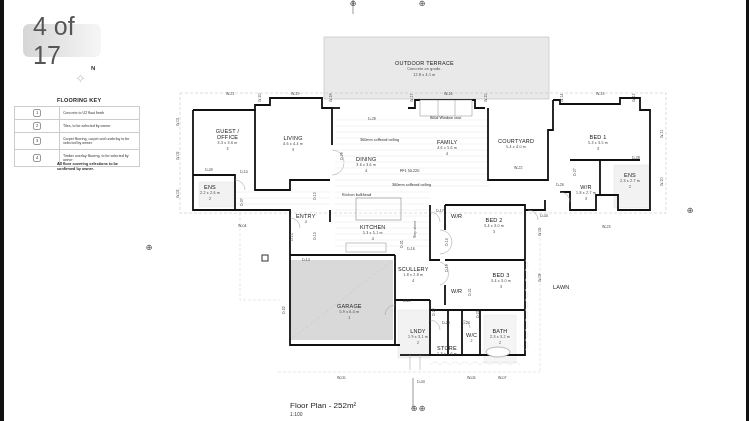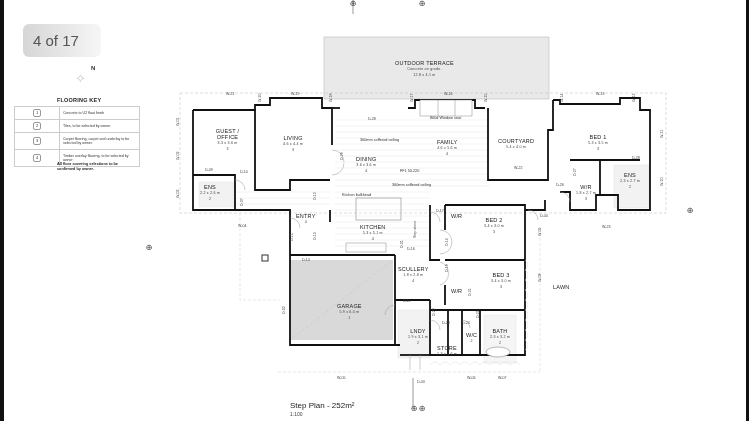--- a/index.html
+++ b/index.html
@@ -1,21 +1,21 @@
 <!DOCTYPE html>
 <html><head>
 <meta charset="utf-8">
 <style>
   html,body{margin:0;padding:0;}
   body{width:749px;height:421px;background:#fff;position:relative;overflow:hidden;font-family:"Liberation Sans",sans-serif;color:#222;}
   .edge-left{position:absolute;left:0;top:0;width:4px;height:421px;background:#111;}
   .edge-right{position:absolute;right:0;top:0;width:3px;height:421px;background:#111;}
   .counter{position:absolute;left:23px;top:24px;width:78px;height:33px;border-radius:6px;
     background:linear-gradient(90deg,#d6d6d6 0%,#e9e9e9 60%,#f6f6f6 100%);
-    font-size:15px;color:#555;display:flex;align-items:center;padding-left:10px;box-sizing:border-box;}
+    font-size:25px;color:#555;display:flex;align-items:center;padding-left:10px;box-sizing:border-box;}
   .north{position:absolute;left:75px;top:65px;font-size:7px;color:#333;}
   .north .n{position:absolute;left:16px;top:0;font-weight:bold;font-size:6px;}
   .north .arrow{position:absolute;left:0;top:6px;width:14px;height:14px;color:#ccc;font-size:13px;}
   .key-title{position:absolute;left:57px;top:97px;font-size:5.5px;font-weight:bold;letter-spacing:.2px;}
   .key-table{position:absolute;left:14px;top:106px;width:126px;border:1px solid #ccc;border-collapse:collapse;font-size:3.6px;color:#333;}
   .key-table td{border-bottom:1px solid #ccc;padding:2px 3px;vertical-align:middle;}
   .key-table td.num{width:38px;text-align:center;border-right:1px solid #ccc;}
   .key-table td.num span{display:inline-block;width:6px;height:6px;border:1px solid #999;border-radius:2px;line-height:6px;text-align:center;font-size:4px;}
   .key-note{position:absolute;left:57px;top:162px;width:80px;font-size:3.8px;font-weight:bold;line-height:5px;}
   .plan{position:absolute;left:0;top:0;width:749px;height:421px;}
@@ -352,15 +352,15 @@
 <div class="tag" style="left:403px;top:299px;">D-11</div>
 <div class="vtag" style="left:432px;top:316px;">D-22</div>
 <div class="tag" style="left:442px;top:321px;">D-23</div>
 <div class="tag" style="left:462px;top:321px;">D-24</div>
 <div class="vtag" style="left:476px;top:318px;">D-25</div>
 <div class="tag" style="left:417px;top:380px;">D-03</div>
 <div class="vtag" style="left:282px;top:314px;">D-02</div>
 <div class="vtag" style="left:400px;top:248px;">D-01</div>
 
 <div class="caption">
-  <span>Step Plan - 252m²</span>
+  <span>Floor Plan - 252m²</span>
   <span class="scale">1:100</span>
 </div>
 
 </body></html>

